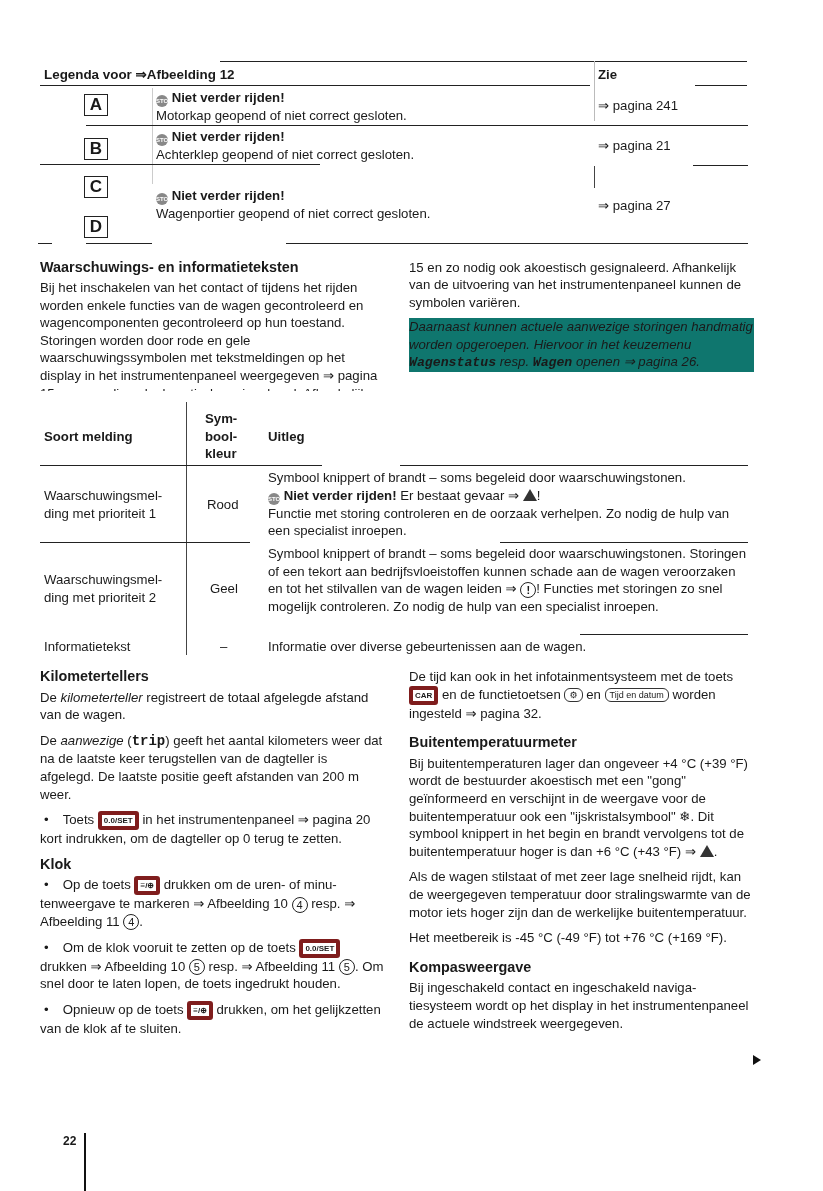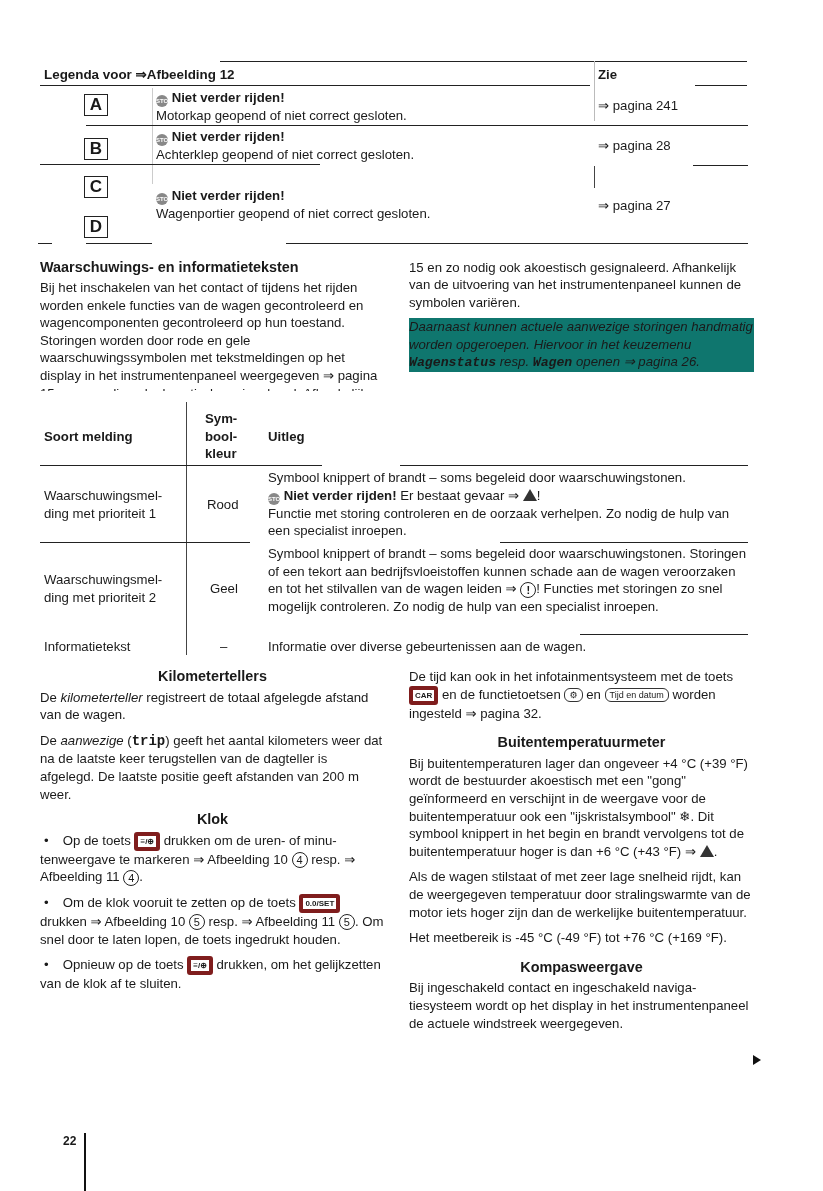--- a/index.html
+++ b/index.html
@@ -3,21 +3,21 @@
 <meta charset="utf-8">
 <style>
   html, body { margin: 0; padding: 0; background: #ffffff; }
   body { width: 823px; height: 1191px; position: relative; overflow: hidden;
          font-family: "Liberation Sans", sans-serif; color: #1a1a1a; font-size: 13.2px; line-height: 17.6px; }
   .abs { position: absolute; }
   .hr { position: absolute; height: 1px; background: #222; }
   .vr { position: absolute; width: 1px; background: #444; }
   b, .bold { font-weight: bold; }
   .mono { font-family: "Liberation Mono", monospace; font-weight: bold; }
-  .h2 { font-weight: bold; font-size: 14.4px; text-align: center; }
+  .h2 { font-weight: bold; font-size: 14.4px; }
   .para { margin: 0 0 8px 0; }
   .keybox { display: inline-block; border: 4px solid #7f1d1d; border-radius: 3px; font-size: 8px; line-height: 11px;
             padding: 0 2px; vertical-align: middle; font-weight: bold; }
   .keyround { display: inline-block; border: 1px solid #333; border-radius: 6px; font-size: 9px; line-height: 12px;
               padding: 0 4px; vertical-align: middle; }
   .circ { display: inline-block; width: 14px; height: 14px; border: 1px solid #222; border-radius: 50%;
           text-align: center; font-size: 11px; line-height: 14px; vertical-align: middle; }
   .stop { display: inline-block; width: 12px; height: 12px; border-radius: 50%; background: #888;
           color: #fff; font-size: 6px; line-height: 12px; text-align: center; vertical-align: -1px; font-weight: bold; }
   .warn { display: inline-block; width: 0; height: 0; border-left: 7px solid transparent; border-right: 7px solid transparent;
@@ -50,21 +50,21 @@
 </div>
 <div class="abs" style="left:598px;top:97px;">⇒ pagina 241</div>
 <div class="hr" style="left:86px;top:125px;width:662px;"></div>
 
 <div class="letterbox" style="left:84px;top:138px;">B</div>
 <div class="abs" style="left:156px;top:128px;">
   <span class="stop">STOP</span>
   <b>Niet verder rijden!</b><br>
   <span>Achterklep geopend of niet correct gesloten.</span>
 </div>
-<div class="abs" style="left:598px;top:137px;">⇒ pagina 28</div>
+<div class="abs" style="left:598px;top:137px;">⇒ pagina 21</div>
 <div class="hr" style="left:40px;top:164px;width:280px;"></div>
 <div class="hr" style="left:693px;top:165px;width:55px;"></div>
 <div class="vr" style="left:594px;top:166px;height:22px;"></div>
 
 <div class="letterbox" style="left:84px;top:176px;">C</div>
 <div class="letterbox" style="left:84px;top:216px;">D</div>
 <div class="abs" style="left:156px;top:187px;">
   <span class="stop">STOP</span>
   <b>Niet verder rijden!</b><br>
   <span>Wagenportier geopend of niet correct gesloten.</span>
@@ -122,20 +122,21 @@
 <div class="hr" style="left:580px;top:634px;width:168px;"></div>
 
 <div class="abs" style="left:44px;top:638px;">Informatietekst</div>
 <div class="abs" style="left:220px;top:638px;">–</div>
 <div class="abs" style="left:268px;top:638px;">Informatie over diverse gebeurtenissen aan de wagen.</div>
 
 <div class="abs" style="left:40px;top:668px;width:345px;">
   <div class="h2" style="margin-bottom:3px;">Kilometertellers</div>
   <div class="para"><span>De </span><i>kilometerteller</i><span> registreert de totaal afgelegde afstand van de wagen.</span></div>
   <div class="para"><span>De </span><i>aanwezige</i><span> (</span><span class="mono" style="font-size:14px;">trip</span><span>) geeft het aantal kilometers weer dat na de laatste keer terugstellen van de dagteller is afgelegd. De laatste positie geeft af­standen van 200 m weer.</span></div>
+  <div class="para bullet"><span>Toets </span><span class="keybox">0.0/SET</span><span> in het instrumentenpaneel ⇒ pagina 20 kort indrukken, om de dagteller op 0 terug te zetten.</span></div>
 
   <div class="h2" style="margin-bottom:3px;">Klok</div>
   <div class="para bullet"><span>Op de toets </span><span class="keybox">≡/⊕</span><span> drukken om de uren- of minu­tenweergave te markeren ⇒ Afbeelding 10 </span><span class="circ">4</span><span> resp. ⇒ Afbeelding 11 </span><span class="circ">4</span><span>.</span></div>
   <div class="para bullet"><span>Om de klok vooruit te zetten op de toets </span><span class="keybox">0.0/SET</span><span> drukken ⇒ Afbeelding 10 </span><span class="circ">5</span><span> resp. ⇒ Afbeelding 11 </span><span class="circ">5</span><span>. Om snel door te laten lopen, de toets inge­drukt houden.</span></div>
   <div class="para bullet"><span>Opnieuw op de toets </span><span class="keybox">≡/⊕</span><span> drukken, om het ge­lijkzetten van de klok af te sluiten.</span></div>
 </div>
 
 <div class="abs" style="left:409px;top:668px;width:345px;">
   <div class="para"><span>De tijd kan ook in het infotainmentsysteem met de toets </span><span class="keybox">CAR</span><span> en de functietoetsen </span><span class="keyround">⚙</span><span> en </span><span class="keyround">Tijd en datum</span><span> worden ingesteld ⇒ pagina 32.</span></div>
 

